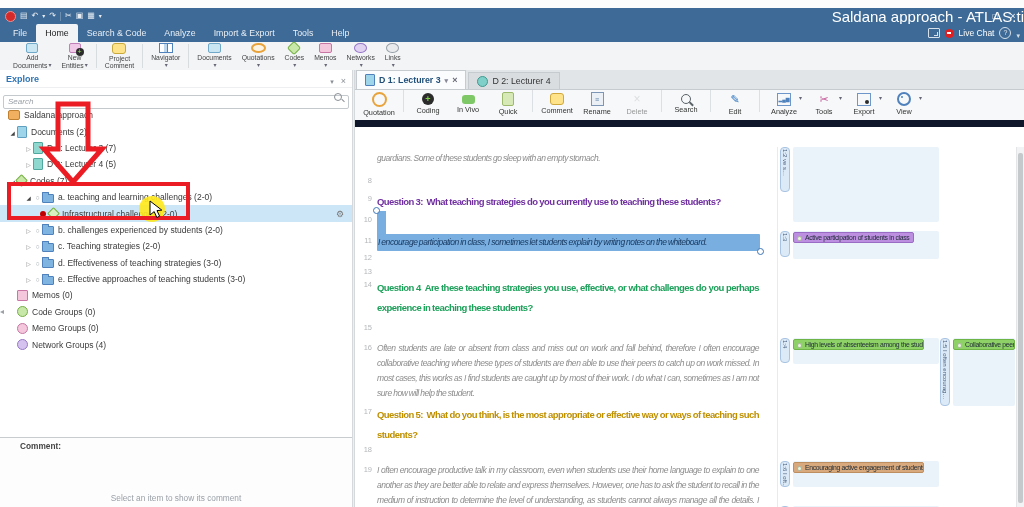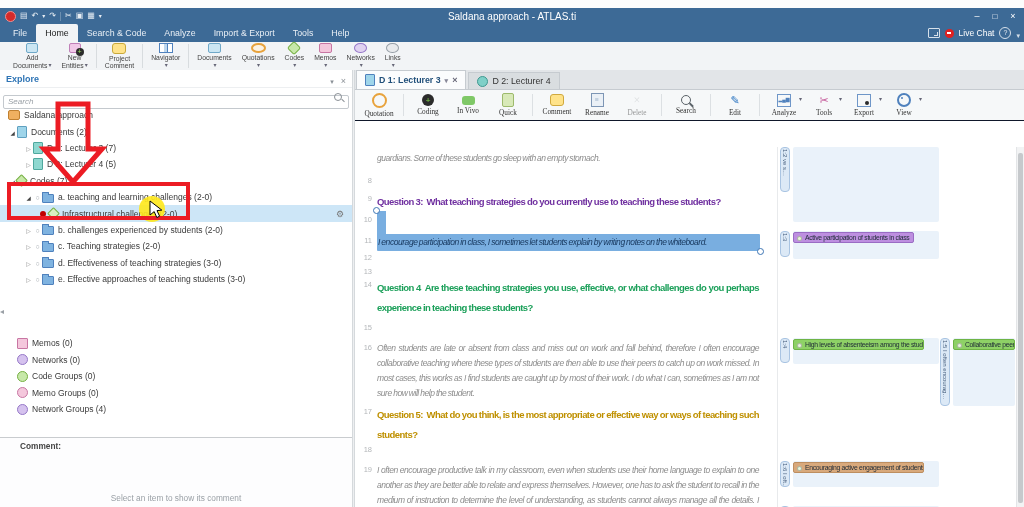--- a/index.html
+++ b/index.html
@@ -10,21 +10,21 @@
   .menuclip{display:flex;gap:26px;padding-left:6px;margin-top:-7px;font-size:12px;font-weight:bold;color:#151515;}
   
   .titlebar{position:absolute;top:8px;left:0;right:0;height:16px;background:#3D6A96;display:flex;align-items:center;}
   .qat{display:flex;align-items:center;gap:4px;padding-left:5px;z-index:2;}
   .qi{color:#E8EEF4;font-size:8px;line-height:10px;display:inline-block;}
   .q-logo{width:9px;height:9px;background:#D42A2A;border-radius:50%;border:1px solid #F09090;}
   .q-save::before{content:"▤";} .q-undo::before{content:"↶";} .q-redo::before{content:"↷";}
   .q-caret::before{content:"▾";font-size:6px;} .q-cut::before{content:"✂";}
   .q-copy::before{content:"▣";} .q-paste::before{content:"▦";}
   .qsep{width:1px;height:9px;background:#6C8FB0;display:inline-block;}
-  .title{position:absolute;left:0;right:0;text-align:center;color:#FFF;font-size:10px;pointer-events:none;}
+  .title{position:absolute;left:0;right:0;text-align:right;color:#FFF;font-size:15px;pointer-events:none;}
   .winbtns{margin-left:auto;display:flex;padding-right:2px;z-index:2;}
   .wb{width:18px;text-align:center;color:#FFF;font-size:9px;line-height:16px;}
   .wmin::before{content:"–";} .wmax::before{content:"□";font-size:8px;} .wclose::before{content:"×";}
   
   .ribbontabs{position:absolute;top:24px;left:0;right:0;height:18px;background:#3D6A96;display:flex;align-items:flex-end;}
   .rtabs{display:flex;height:100%;align-items:stretch;padding-left:4px;}
   .rtab{color:#E9EFF5;font-size:8.8px;padding:0 9px;display:flex;align-items:center;}
   .rtab.active{background:#F2F4F6;color:#222;border-radius:2px 2px 0 0;}
   .rright{margin-left:auto;display:flex;align-items:center;gap:5px;padding-right:4px;height:100%;}
   .fb-icon{width:10px;height:8px;border:1px solid #D6E0EA;border-radius:1px;position:relative;}
@@ -103,21 +103,21 @@
   
   .docpane{position:absolute;left:355px;top:70px;right:0;bottom:0;}
   .dtabs{height:19px;background:#E2E5E8;display:flex;align-items:stretch;border-bottom:1px solid #C6CBD0;padding-left:1px;}
   .dtab{display:flex;align-items:center;gap:4px;padding:0 8px;font-size:8.8px;color:#333;background:#D9DDE0;border:1px solid #C6CBD0;border-bottom:none;margin-right:2px;margin-top:2px;}
   .dtab.active{background:#FBFCFD;color:#1F4E79;font-weight:bold;margin-top:0;}
   .dticon{display:inline-block;}
   .dt-blue{width:8px;height:10px;background:#9FD5EA;border:1px solid #4F81BD;border-radius:1px;}
   .dt-teal{width:9px;height:9px;background:#7FD0C8;border:1px solid #3F9890;border-radius:50%;}
   .dtcaret::before{content:"▾";color:#889;font-size:7px;}
   .dtclose::before{content:"×";color:#667;font-size:9px;}
-  .dtoolbar{height:30px;background:#F6F8F9;border-bottom:1px solid #0f172a;display:flex;align-items:center;padding-left:4px;font-family:Liberation Serif, serif;}
+  .dtoolbar{height:30px;background:#F6F8F9;border-bottom:7px solid #0f172a;display:flex;align-items:flex-start;padding-left:4px;}
   .tbtn{display:flex;flex-direction:column;align-items:center;justify-content:center;min-width:40px;height:28px;position:relative;}
   .tbtn.tsep{width:1px;min-width:1px;background:#DCE0E3;height:22px;margin:0 4px;}
   .tsep > *{display:none;}
   .tbtn.disabled{opacity:.5;}
   .tbicon{height:13px;display:flex;align-items:center;justify-content:center;}
   .tblabel{font-size:7.3px;color:#333;margin-top:1px;}
   .tcaret{position:absolute;top:4px;right:2px;font-size:6px;color:#667;}
   .tcaret::before{content:"▾";}
   .tb-quote{width:11px;height:11px;border:2px solid #E8A33D;border-radius:50%;color:#E8A33D;font-size:6px;line-height:10px;text-align:center;}
   .tb-coding{width:12px;height:12px;background:#2B2B2B;border-radius:50%;color:#7FD24A;font-weight:bold;font-size:9px;line-height:12px;text-align:center;}
@@ -433,34 +433,26 @@
         </div>
         <div class="trow" style="padding-left: 24px;">
           <span class="texp closed"></span>
 
           <span class="tradio"></span>
 
           <span class="ticon ti-folder"></span>
           <span class="tlabel">e. Effective approaches of teaching students (3-0)</span>
 
         </div>
-        <div class="trow" style="padding-left: 8px; margin-top: 48px;">
+        <div class="trow" style="padding-left: 8px;">
 
           <span class="tspace"></span>
 
           <span class="ticon ti-memo"></span>
           <span class="tlabel">Memos (0)</span>
-
-        </div>
-        <div class="trow" style="padding-left: 8px;">
-
-          <span class="tspace"></span>
-
-          <span class="ticon ti-network"></span>
-          <span class="tlabel">Networks (0)</span>
 
         </div>
         <div class="trow" style="padding-left: 8px;">
 
           <span class="tspace"></span>
 
           <span class="ticon ti-codegroup"></span>
           <span class="tlabel">Code Groups (0)</span>
 
         </div>

